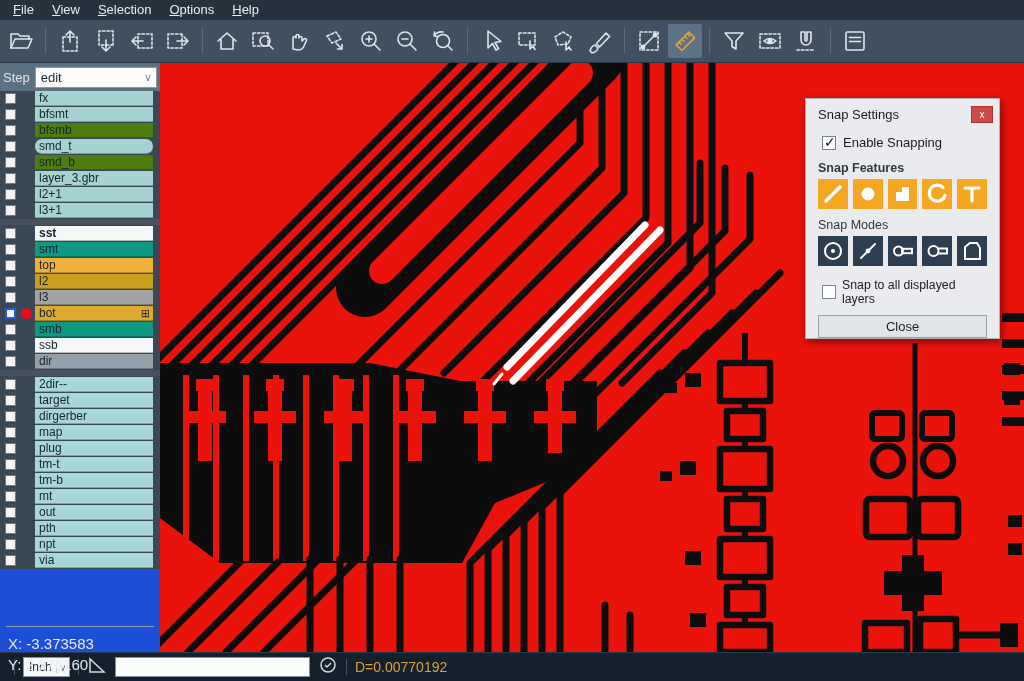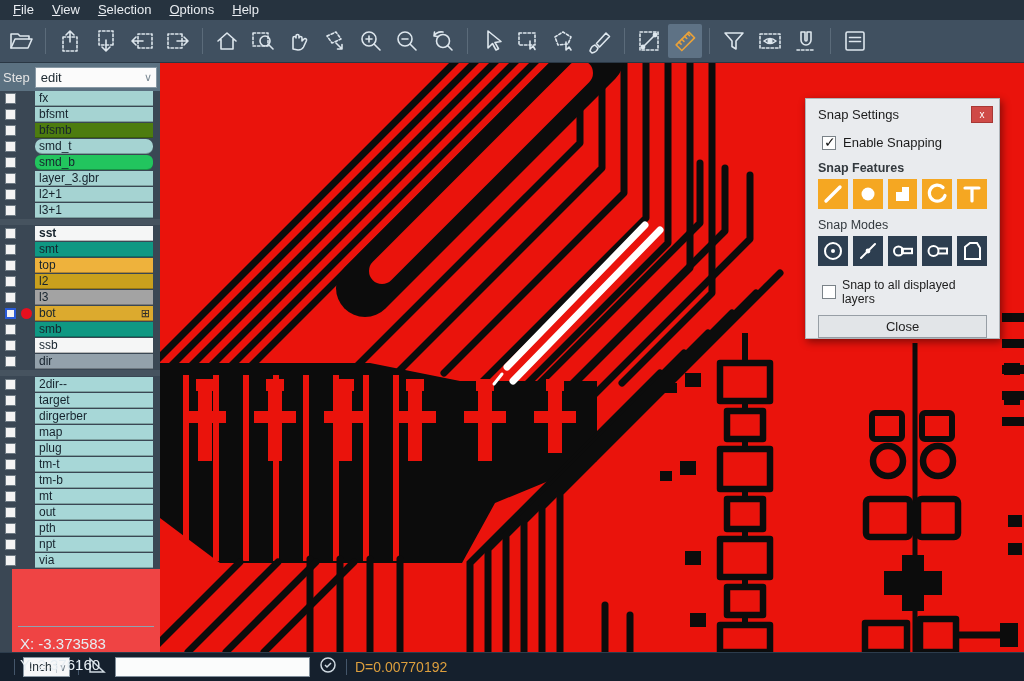--- a/index.html
+++ b/index.html
@@ -31,21 +31,21 @@
   .select .chev { margin-left:auto; margin-right:4px; color:#7c8a94; font-size:11px; }
   .layers { flex:0 0 auto; }
   .lrow { height:15px; display:flex; align-items:center; position:relative; margin-bottom:1px; }
   .lrow .cbcol { width:20px; display:flex; justify-content:center; }
   .cb { width:11px; height:11px; background:#f4f4f4; border:1px solid #6f7b84; }
   .cb.sel { border:2px solid #2a5bd7; }
   .reddot { position:absolute; left:21px; width:11px; height:11px; border-radius:50%; background:#e60f1e; }
   .lbar { position:absolute; left:35px; width:118px; top:0; bottom:0; display:flex; align-items:center; font-size:12px; color:#16232d; padding-left:4px; border-bottom:1px solid rgba(0,0,0,.25); }
   .lbar .gicon { margin-left:auto; margin-right:3px; font-size:11px; color:#2a2a2a; }
   .lsep { height:6px; background:#46535f; margin-bottom:1px; }
-  .sb-fill { flex:1; background:#ef4444; position:relative;margin-left:12px; }
+  .sb-fill { flex:1; background:#1d4ed8; position:relative; }
   .sb-fill .divline { position:absolute; left:6px; right:6px; top:57px; height:1px; background:#8fa3b0; }
   .coords { position:absolute; left:8px; top:64px; color:#e6edf2; font-size:15px; line-height:21px; }
 
   
   .canvas { position:relative; width:864px; height:589px; overflow:hidden; background:#ea130c; }
   .canvas svg.art { position:absolute; left:0; top:0; }
 
   
   .dialog { position:absolute; left:645px; top:35px; width:195px; height:241px; background:#e9ebee; border:1px solid #aeb4b9; box-shadow:2px 3px 8px rgba(0,0,0,.45); font-size:13px; color:#1c1c1c; }
   .dlg-title { display:flex; align-items:center; padding:7px 6px 0 12px; }
@@ -256,21 +256,21 @@
           <div class="lrow">
             <div class="cbcol">
               <span class="cb"></span>
             </div>
             <div class="lbar" style="background: rgb(165, 211, 210); border-radius: 7px;">smd_t</div>
           </div>
           <div class="lrow">
             <div class="cbcol">
               <span class="cb"></span>
             </div>
-            <div class="lbar" style="background: #22c55e; border-radius: 6px;">smd_b</div>
+            <div class="lbar" style="background: #4d7c0f;">smd_b</div>
           </div>
           <div class="lrow">
             <div class="cbcol">
               <span class="cb"></span>
             </div>
             <div class="lbar" style="background: rgb(165, 211, 210);">layer_3.gbr</div>
           </div>
           <div class="lrow">
             <div class="cbcol">
               <span class="cb"></span>

